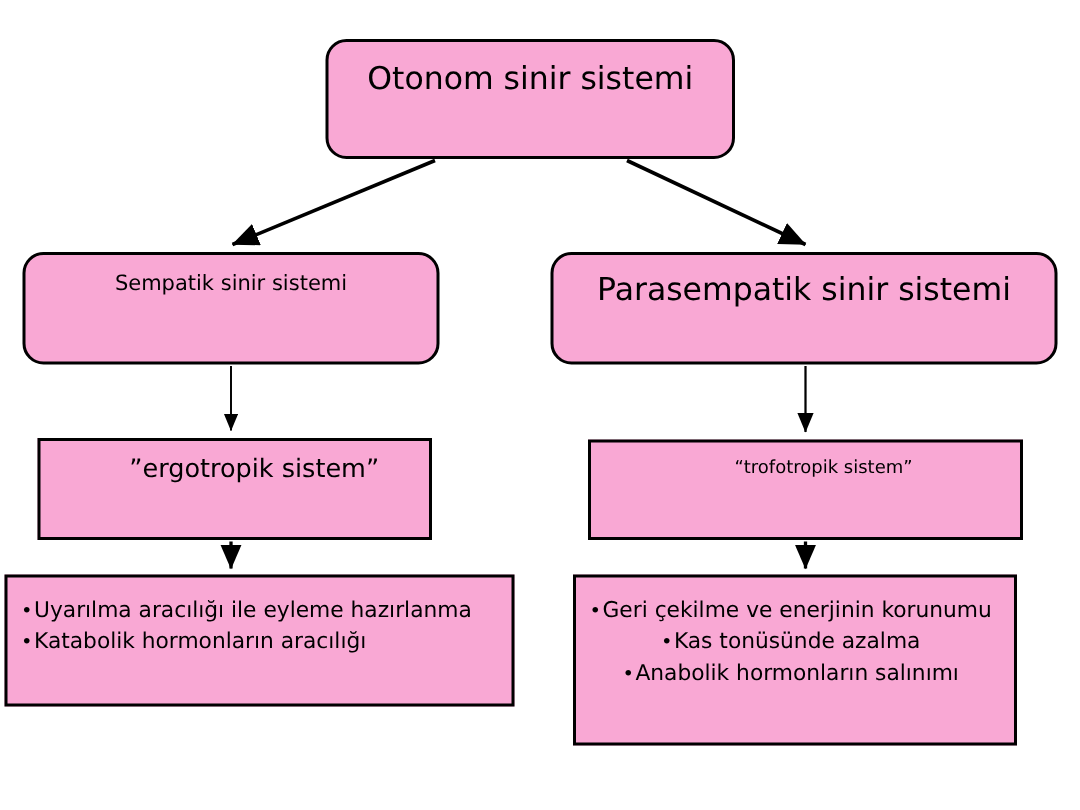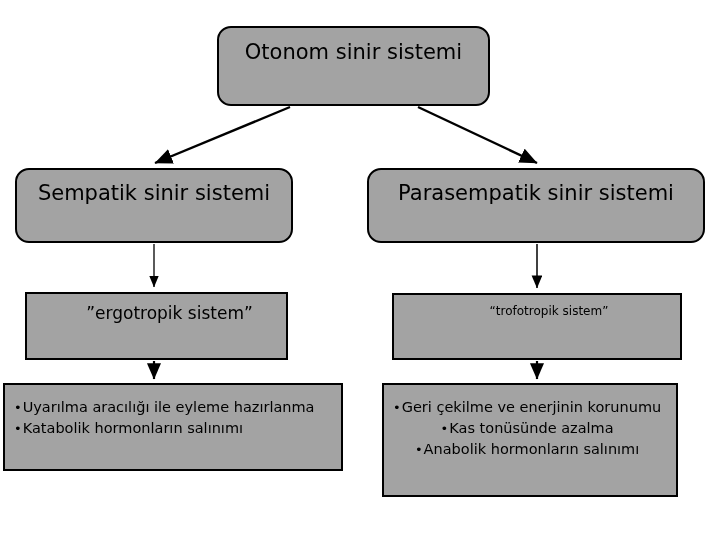--- a/index.html
+++ b/index.html
@@ -25,21 +25,21 @@
     left: 0;
     top: 0;
     width: 720px;
     height: 540px;
     pointer-events: none;
   }
   .node {
     position: absolute;
     box-sizing: border-box;
     border: 2px solid #000000;
-    background: #a3a3a3;
+    background: #f9a8d4;
   }
   .rounded {
     border-radius: 14px;
   }
   .sharp {
     border-radius: 0;
   }
   .node-label {
     position: absolute;
     left: 0;
@@ -61,21 +61,21 @@
   }
   
   #node-sympathetic {
     left: 15px;
     top: 168px;
     width: 278px;
     height: 75px;
   }
   #node-sympathetic .node-label {
     top: 11px;
-    font-size: 21px;
+    font-size: 14px;
   }
   #node-parasympathetic {
     left: 367px;
     top: 168px;
     width: 338px;
     height: 75px;
   }
   #node-parasympathetic .node-label {
     top: 11px;
     font-size: 21px;
@@ -183,21 +183,21 @@
     <div class="node-label">”ergotropik sistem”</div>
   </div>
 
   <div class="node sharp" id="node-trofotropic">
     <div class="node-label">“trofotropik sistem”</div>
   </div>
 
   <div class="node sharp" id="node-sympathetic-effects">
     <ul class="bullets">
       <li>Uyarılma aracılığı ile eyleme hazırlanma</li>
-      <li>Katabolik hormonların salınımı</li>
+      <li>Katabolik hormonların aracılığı</li>
     </ul>
   </div>
 
   <div class="node sharp" id="node-parasympathetic-effects">
     <ul class="bullets">
       <li>Geri çekilme ve enerjinin korunumu</li>
       <li>Kas tonüsünde azalma</li>
       <li>Anabolik hormonların salınımı</li>
     </ul>
   </div>

